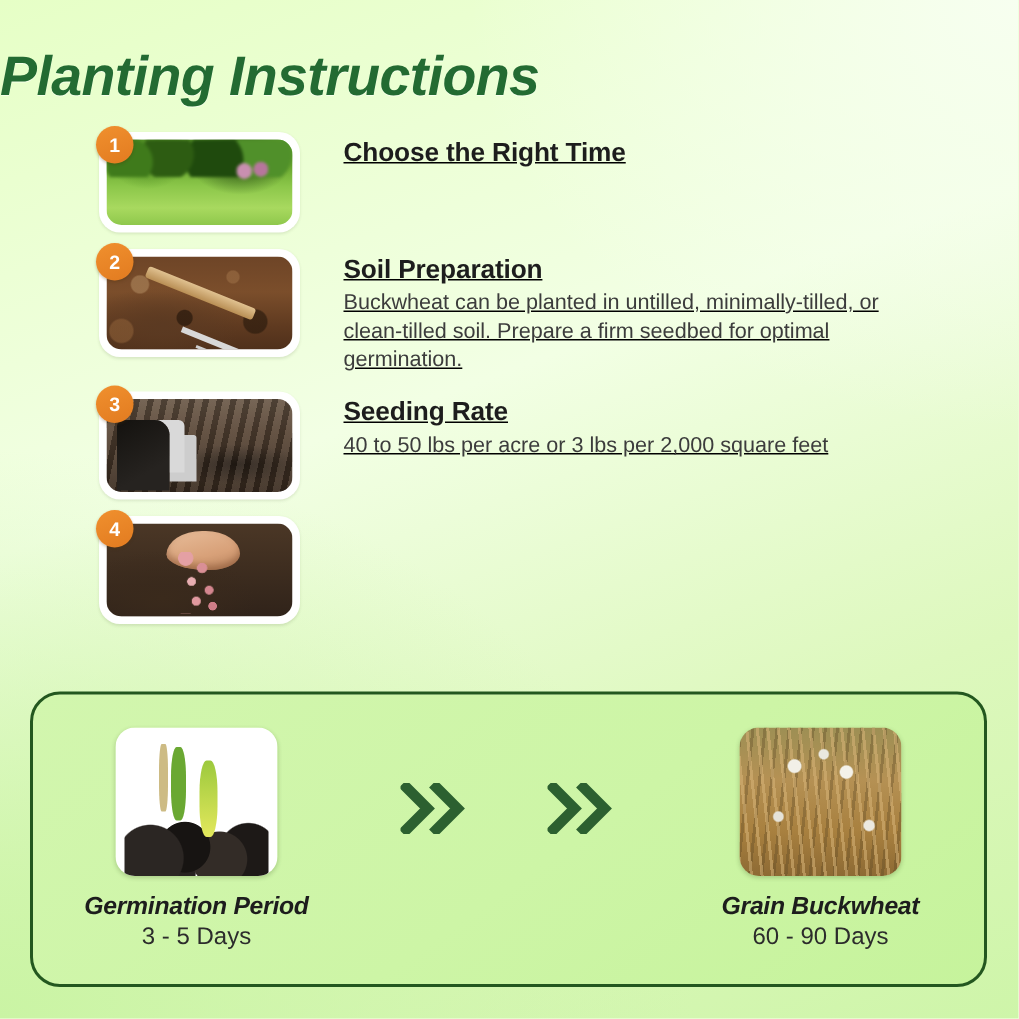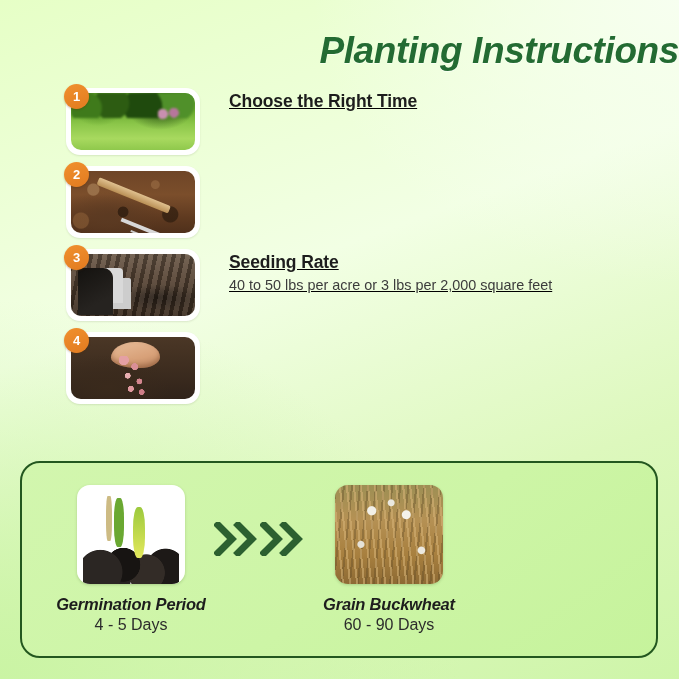--- a/index.html
+++ b/index.html
@@ -21,21 +21,21 @@
       radial-gradient(ellipse 110% 90% at 0% 100%, #caf4a4 0%, rgba(202,244,164,0) 62%),
       linear-gradient(160deg, #e6ffc6 0%, #f2ffe4 40%, #ddf8bd 72%, #cef5a9 100%);
   }
 
   
   .title {
     position: absolute;
     top: 30px;
     left: 0;
     width: 679px;
-    text-align: right;
+    text-align: left;
     font-size: 37px;
     font-weight: bold;
     font-style: italic;
     letter-spacing: -0.4px;
     color: #236b32;
     text-shadow: 0 1px 0 rgba(255,255,255,0.55);
   }
 
   
   .steps {
@@ -114,20 +114,21 @@
     position: absolute;
     left: 20px;
     top: 461px;
     width: 638px;
     height: 197px;
     border: 2px solid #23571f;
     border-radius: 20px;
     background: linear-gradient(145deg, #d2f6ae 0%, #cdf5a6 55%, #c6f39c 100%);
     display: flex;
     align-items: center;
+    justify-content: space-between;
     padding: 0 26px;
   }
 
   .phase {
     width: 166px;
     display: flex;
     flex-direction: column;
     align-items: center;
   }
 
@@ -339,20 +340,24 @@
       </div>
     </div>
 
     <div class="step tall">
       <div class="thumb-wrap">
         <div class="badge">2</div>
         <div class="thumb">
           <div class="art art-rake"></div>
         </div>
       </div>
+      <div class="step-text">
+        <div class="step-title">Soil Preparation</div>
+        <div class="step-desc">Buckwheat can be planted in untilled, minimally-tilled, or clean-tilled soil. Prepare a firm seedbed for optimal germination.</div>
+      </div>
     </div>
 
     <div class="step tall">
       <div class="thumb-wrap">
         <div class="badge">3</div>
         <div class="thumb">
           <div class="art art-furrow"></div>
         </div>
       </div>
       <div class="step-text">
@@ -372,21 +377,21 @@
 
   </div>
 
   <div class="timeline">
 
     <div class="phase">
       <div class="phase-img">
         <div class="art art-sprout"></div>
       </div>
       <div class="phase-name">Germination Period</div>
-      <div class="phase-days">4 - 5 Days</div>
+      <div class="phase-days">3 - 5 Days</div>
     </div>
 
     <div class="arrow">
       <svg width="46" height="34" viewBox="0 0 46 34">
         <path d="M4 3 L18 17 L4 31" fill="none" stroke="#2c6030" stroke-width="7" stroke-linecap="square" stroke-linejoin="miter"></path>
         <path d="M24 3 L38 17 L24 31" fill="none" stroke="#2c6030" stroke-width="7" stroke-linecap="square" stroke-linejoin="miter"></path>
       </svg>
     </div>
 
 

